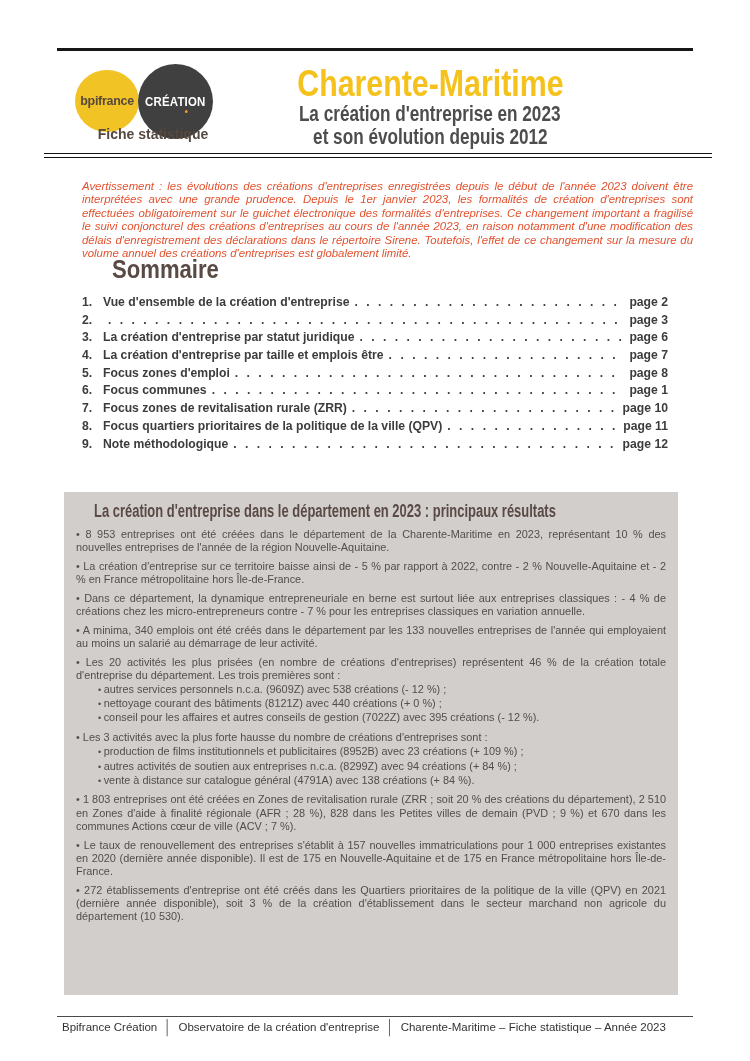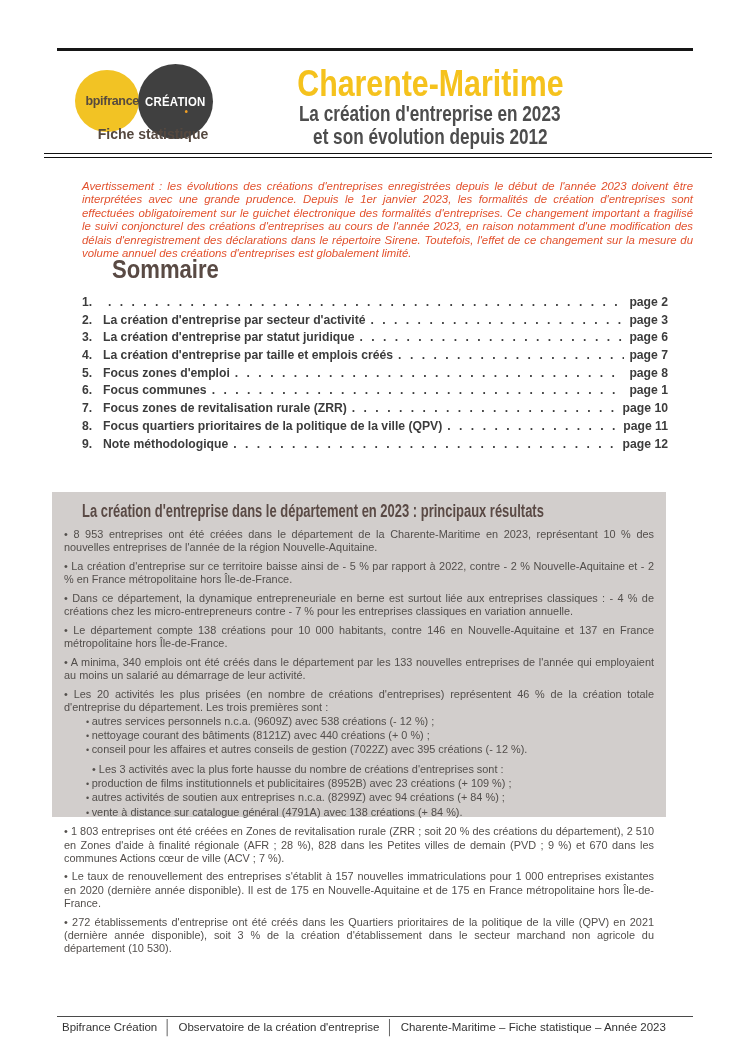--- a/index.html
+++ b/index.html
@@ -11,21 +11,21 @@
   .abs{position:absolute;}
 
   
   .rule-top{top:48px;left:57px;width:636px;height:3px;background:#161616;}
   .rule-double{top:153px;left:44px;width:668px;height:3px;border-top:1.6px solid #111;border-bottom:1.6px solid #111;}
   .rule-footer{top:1016px;left:57px;width:636px;height:1px;background:#4a4a4a;}
 
   
   .logo-wrap{top:64px;left:73px;width:150px;height:80px;}
   .bpi-circle{position:absolute;left:2px;top:6px;width:64px;height:62px;border-radius:50%;
-    background:#F2C324;display:flex;align-items:center;justify-content:flex-end;}
+    background:#F2C324;display:flex;align-items:center;justify-content:center;}
   .bpi-text{font-size:12.5px;font-weight:bold;color:#564A3E;letter-spacing:-0.3px;}
   .crea-circle{position:absolute;left:65px;top:0px;width:75px;height:75px;border-radius:50%;
     background:#404040;display:flex;align-items:center;justify-content:center;}
   .crea-text{font-size:13px;font-weight:bold;color:#ffffff;letter-spacing:0.2px;
     display:inline-block;transform:scaleX(0.88);}
   .crea-text .idot{position:relative;}
   .crea-text .idot::after{content:"";position:absolute;left:50%;transform:translateX(-50%);
     bottom:-4px;width:3.5px;height:3.5px;background:#F2A024;border-radius:50%;}
   .tagline{top:126px;left:78px;width:150px;text-align:center;font-size:14px;font-weight:bold;color:#55483F;}
 
@@ -46,21 +46,21 @@
 
   
   .toc{top:295px;left:82px;width:586px;}
   .toc-row{display:flex;align-items:baseline;height:17.7px;font-size:12.2px;font-weight:bold;color:#3C3C3C;}
   .toc-num{width:21px;flex:none;}
   .toc-label{flex:none;white-space:nowrap;}
   .toc-dots{flex:1;overflow:hidden;white-space:nowrap;margin:0 5px;letter-spacing:2.5px;color:#3C3C3C;}
   .toc-page{flex:none;white-space:nowrap;}
 
   
-  .results-box{top:492px;left:52px;width:614px;height:325px;background:#D2CECC;box-sizing:border-box;
+  .results-box{top:492px;left:64px;width:614px;height:503px;background:#D2CECC;box-sizing:border-box;
     padding:7px 12px 0 12px;}
   .results-title{margin:2px 0 6px 18px;font-size:18px;font-weight:bold;color:#5A4A45;
     display:inline-block;transform:scaleX(0.72);transform-origin:left center;white-space:nowrap;}
   .rp{font-size:10.9px;color:#524E4B;line-height:13.2px;text-align:justify;margin:0 0 5.5px 0;}
   .rp::before{content:"\2022  ";}
   .rsub{font-size:10.9px;color:#524E4B;line-height:13.2px;margin:0 0 0 22px;}
   .rsub::before{content:"\2022  ";font-size:9px;}
 
   
   .footer{top:1021px;left:62px;width:640px;font-size:11.5px;color:#333;}
@@ -90,38 +90,38 @@
 </div>
 
 <div class="abs rule-double"></div>
 
 <div class="abs notice">Avertissement : les évolutions des créations d'entreprises enregistrées depuis le début de l'année 2023 doivent être interprétées avec une grande prudence. Depuis le 1er janvier 2023, les formalités de création d'entreprises sont effectuées obligatoirement sur le guichet électronique des formalités d'entreprises. Ce changement important a fragilisé le suivi conjoncturel des créations d'entreprises au cours de l'année 2023, en raison notamment d'une modification des délais d'enregistrement des déclarations dans le répertoire Sirene. Toutefois, l'effet de ce changement sur la mesure du volume annuel des créations d'entreprises est globalement limité.</div>
 
 <div class="abs sommaire">Sommaire</div>
 <div class="abs toc">
     <div class="toc-row">
       <span class="toc-num">1.</span>
+      <span class="toc-label">Vue d'ensemble de la création d'entreprise</span>
       <span class="toc-dots">. . . . . . . . . . . . . . . . . . . . . . . . . . . . . . . . . . . . . . . . . . . . . . . . . . . . . . . . . . . . . . . . . . . . . . . . . . . . . . . . . . . . . . . . . . </span>
       <span class="toc-page">page 2</span>
     </div>
     <div class="toc-row">
       <span class="toc-num">2.</span>
-      <span class="toc-label">La création d'entreprise par secteur d'activité</span>
       <span class="toc-dots">. . . . . . . . . . . . . . . . . . . . . . . . . . . . . . . . . . . . . . . . . . . . . . . . . . . . . . . . . . . . . . . . . . . . . . . . . . . . . . . . . . . . . . . . . . </span>
       <span class="toc-page">page 3</span>
     </div>
     <div class="toc-row">
       <span class="toc-num">3.</span>
       <span class="toc-label">La création d'entreprise par statut juridique</span>
       <span class="toc-dots">. . . . . . . . . . . . . . . . . . . . . . . . . . . . . . . . . . . . . . . . . . . . . . . . . . . . . . . . . . . . . . . . . . . . . . . . . . . . . . . . . . . . . . . . . . </span>
       <span class="toc-page">page 6</span>
     </div>
     <div class="toc-row">
       <span class="toc-num">4.</span>
-      <span class="toc-label">La création d'entreprise par taille et emplois créés</span>
+      <span class="toc-label">La création d'entreprise par taille et emplois être</span>
       <span class="toc-dots">. . . . . . . . . . . . . . . . . . . . . . . . . . . . . . . . . . . . . . . . . . . . . . . . . . . . . . . . . . . . . . . . . . . . . . . . . . . . . . . . . . . . . . . . . . </span>
       <span class="toc-page">page 7</span>
     </div>
     <div class="toc-row">
       <span class="toc-num">5.</span>
       <span class="toc-label">Focus zones d'emploi</span>
       <span class="toc-dots">. . . . . . . . . . . . . . . . . . . . . . . . . . . . . . . . . . . . . . . . . . . . . . . . . . . . . . . . . . . . . . . . . . . . . . . . . . . . . . . . . . . . . . . . . . </span>
       <span class="toc-page">page 8</span>
     </div>
     <div class="toc-row">
@@ -156,33 +156,30 @@
       <div>
         <div class="rp">8 953 entreprises ont été créées dans le département de la Charente-Maritime en 2023, représentant 10 % des nouvelles entreprises de l'année de la région Nouvelle-Aquitaine.</div>
       </div>
       <div>
         <div class="rp">La création d'entreprise sur ce territoire baisse ainsi de - 5 % par rapport à 2022, contre - 2 % Nouvelle-Aquitaine et - 2 % en France métropolitaine hors Île-de-France.</div>
       </div>
       <div>
         <div class="rp">Dans ce département, la dynamique entrepreneuriale en berne est surtout liée aux entreprises classiques : - 4 % de créations chez les micro-entrepreneurs contre - 7 % pour les entreprises classiques en variation annuelle.</div>
       </div>
       <div>
-        <div class="rp">Le département compte 138 créations pour 10 000 habitants, contre 146 en Nouvelle-Aquitaine et 137 en France métropolitaine hors Île-de-France.</div>
-      </div>
-      <div>
         <div class="rp">A minima, 340 emplois ont été créés dans le département par les 133 nouvelles entreprises de l'année qui employaient au moins un salarié au démarrage de leur activité.</div>
       </div>
       <div>
         <div class="rp" style="margin-bottom: 1px;">Les 20 activités les plus prisées (en nombre de créations d'entreprises) représentent 46 % de la création totale d'entreprise du département. Les trois premières sont :</div>
         <div class="rsub">autres services personnels n.c.a. (9609Z) avec 538 créations (- 12 %) ;</div>
         <div class="rsub">nettoyage courant des bâtiments (8121Z) avec 440 créations (+ 0 %) ;</div>
         <div class="rsub" style="margin-bottom: 5.5px;">conseil pour les affaires et autres conseils de gestion (7022Z) avec 395 créations (- 12 %).</div>
       </div>
       <div>
-        <div class="rp" style="margin-bottom: 1px; margin-left: 28px;">Les 3 activités avec la plus forte hausse du nombre de créations d'entreprises sont :</div>
+        <div class="rp" style="margin-bottom: 1px;">Les 3 activités avec la plus forte hausse du nombre de créations d'entreprises sont :</div>
         <div class="rsub">production de films institutionnels et publicitaires (8952B) avec 23 créations (+ 109 %) ;</div>
         <div class="rsub">autres activités de soutien aux entreprises n.c.a. (8299Z) avec 94 créations (+ 84 %) ;</div>
         <div class="rsub" style="margin-bottom: 5.5px;">vente à distance sur catalogue général (4791A) avec 138 créations (+ 84 %).</div>
       </div>
       <div>
         <div class="rp">1 803 entreprises ont été créées en Zones de revitalisation rurale (ZRR ; soit 20 % des créations du département), 2 510 en Zones d'aide à finalité régionale (AFR ; 28 %), 828 dans les Petites villes de demain (PVD ; 9 %) et 670 dans les communes Actions cœur de ville (ACV ; 7 %).</div>
       </div>
       <div>
         <div class="rp">Le taux de renouvellement des entreprises s'établit à 157 nouvelles immatriculations pour 1 000 entreprises existantes en 2020 (dernière année disponible). Il est de 175 en Nouvelle-Aquitaine et de 175 en France métropolitaine hors Île-de-France.</div>
       </div>

